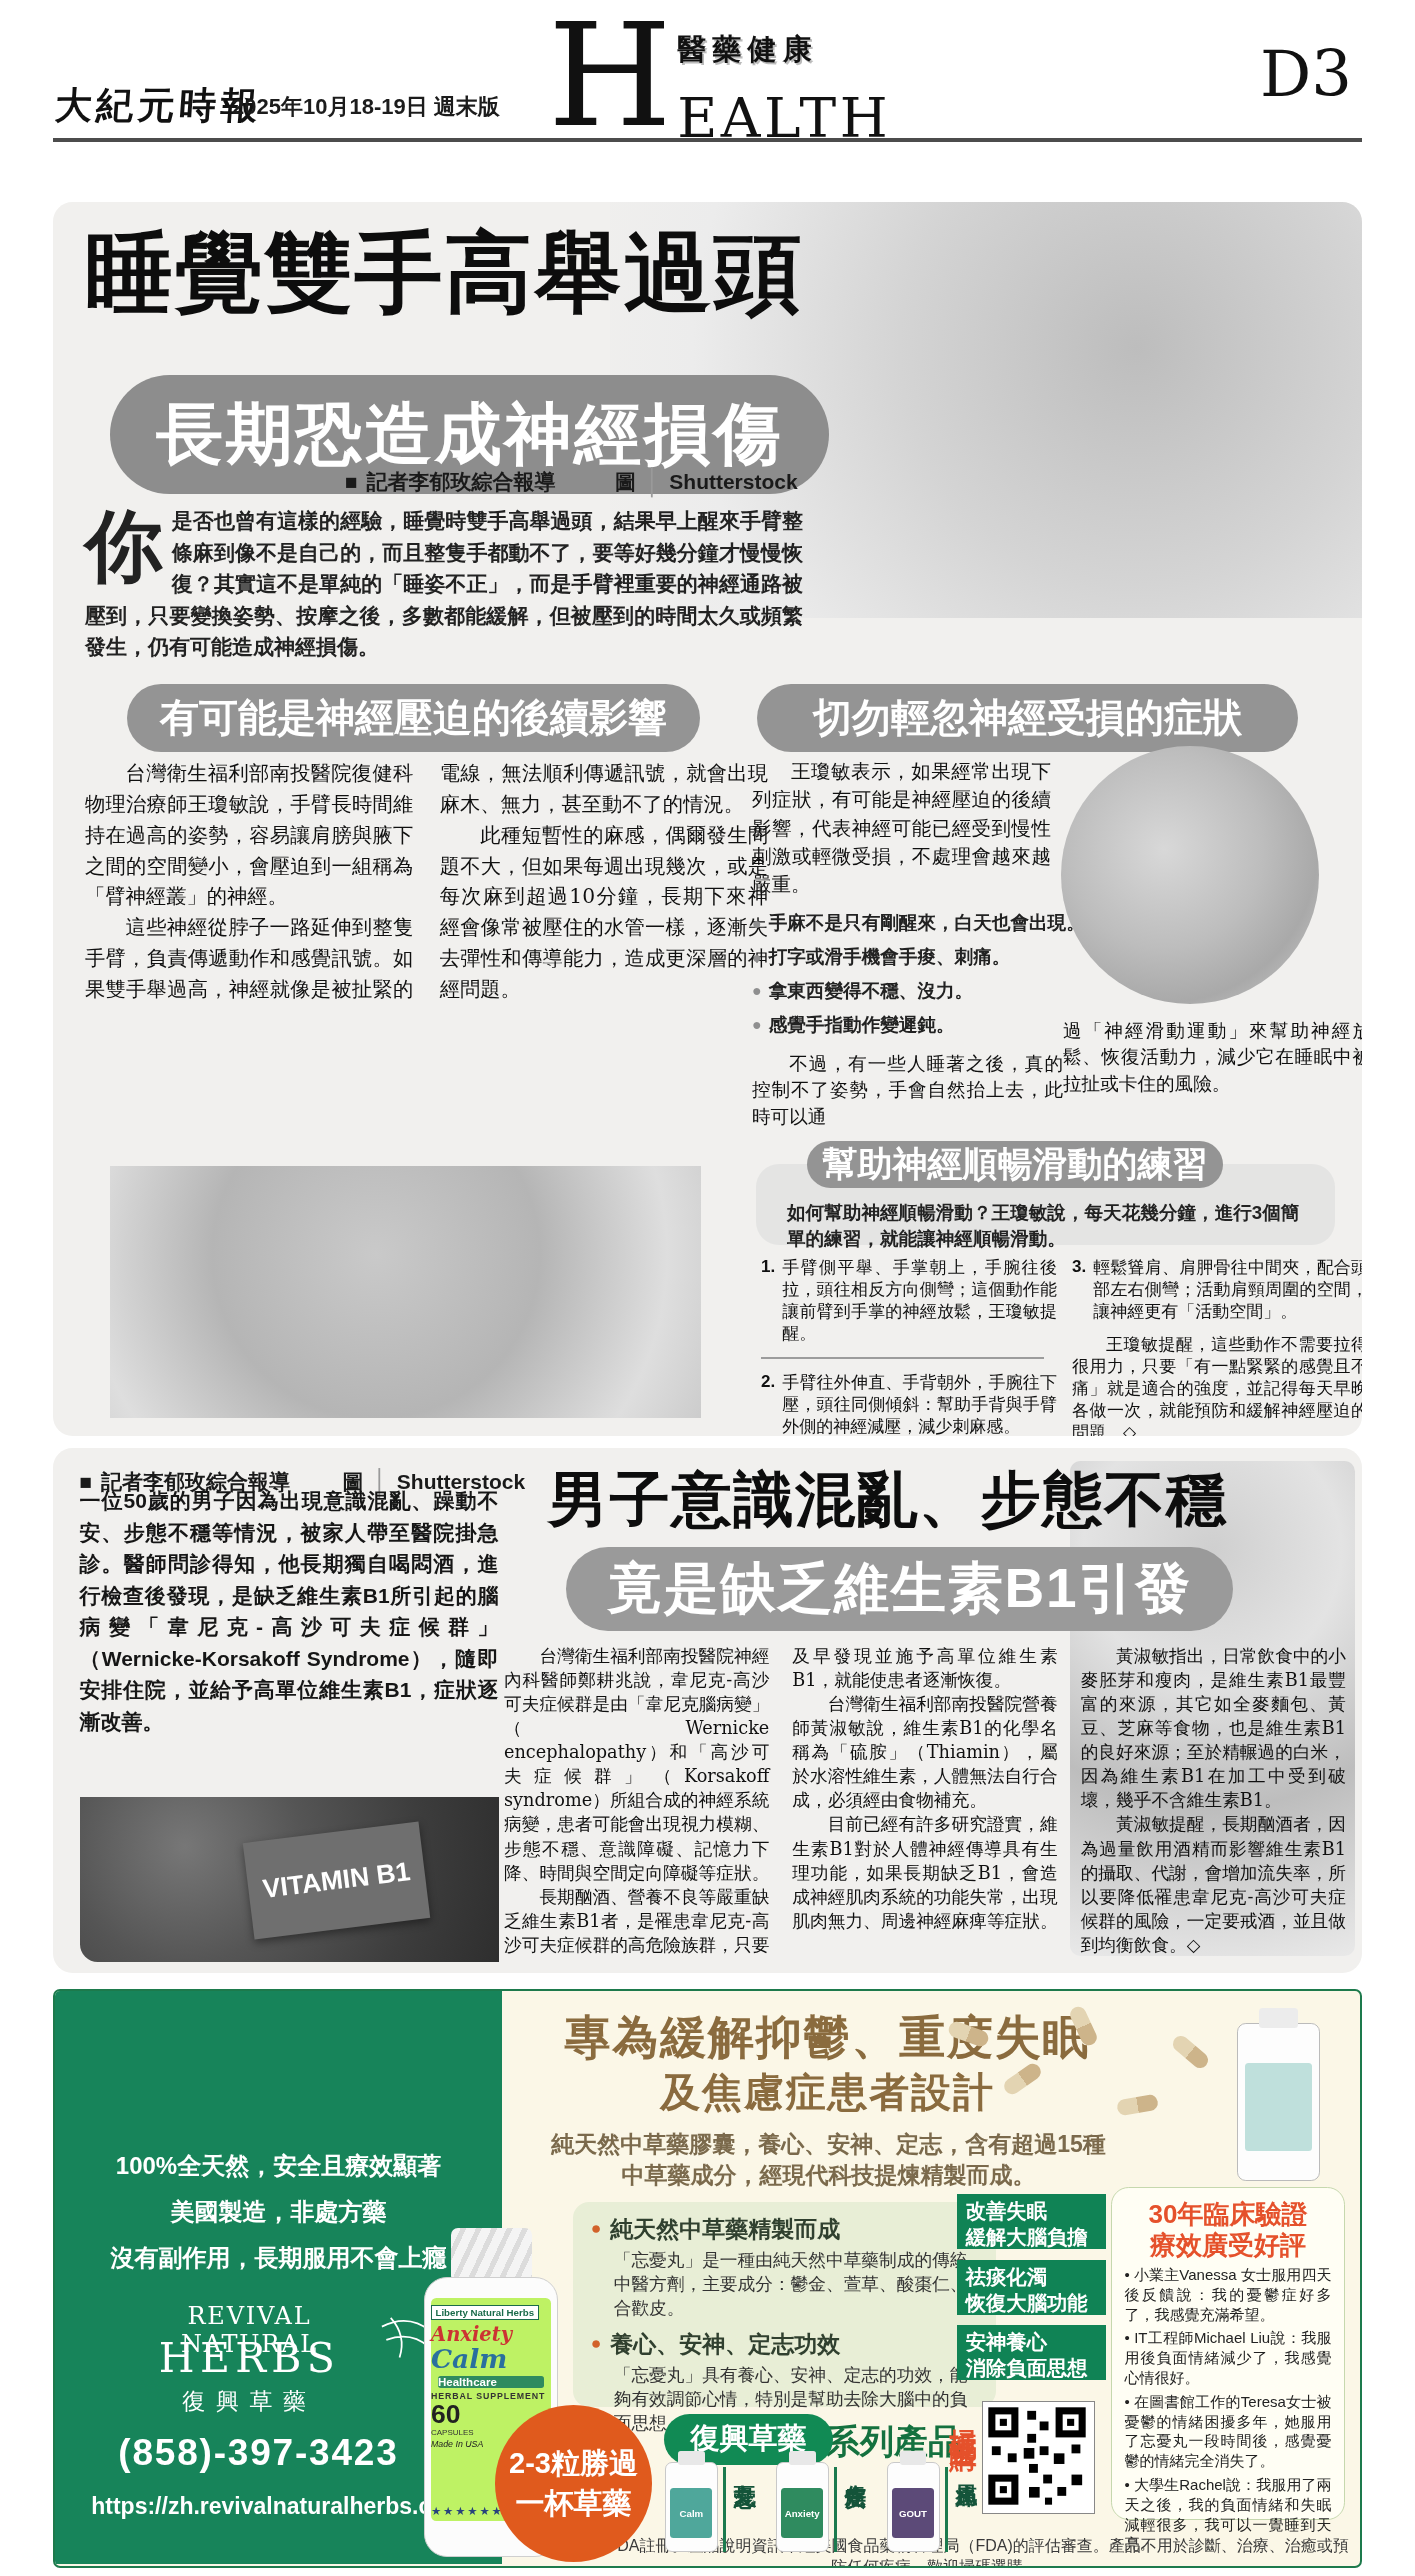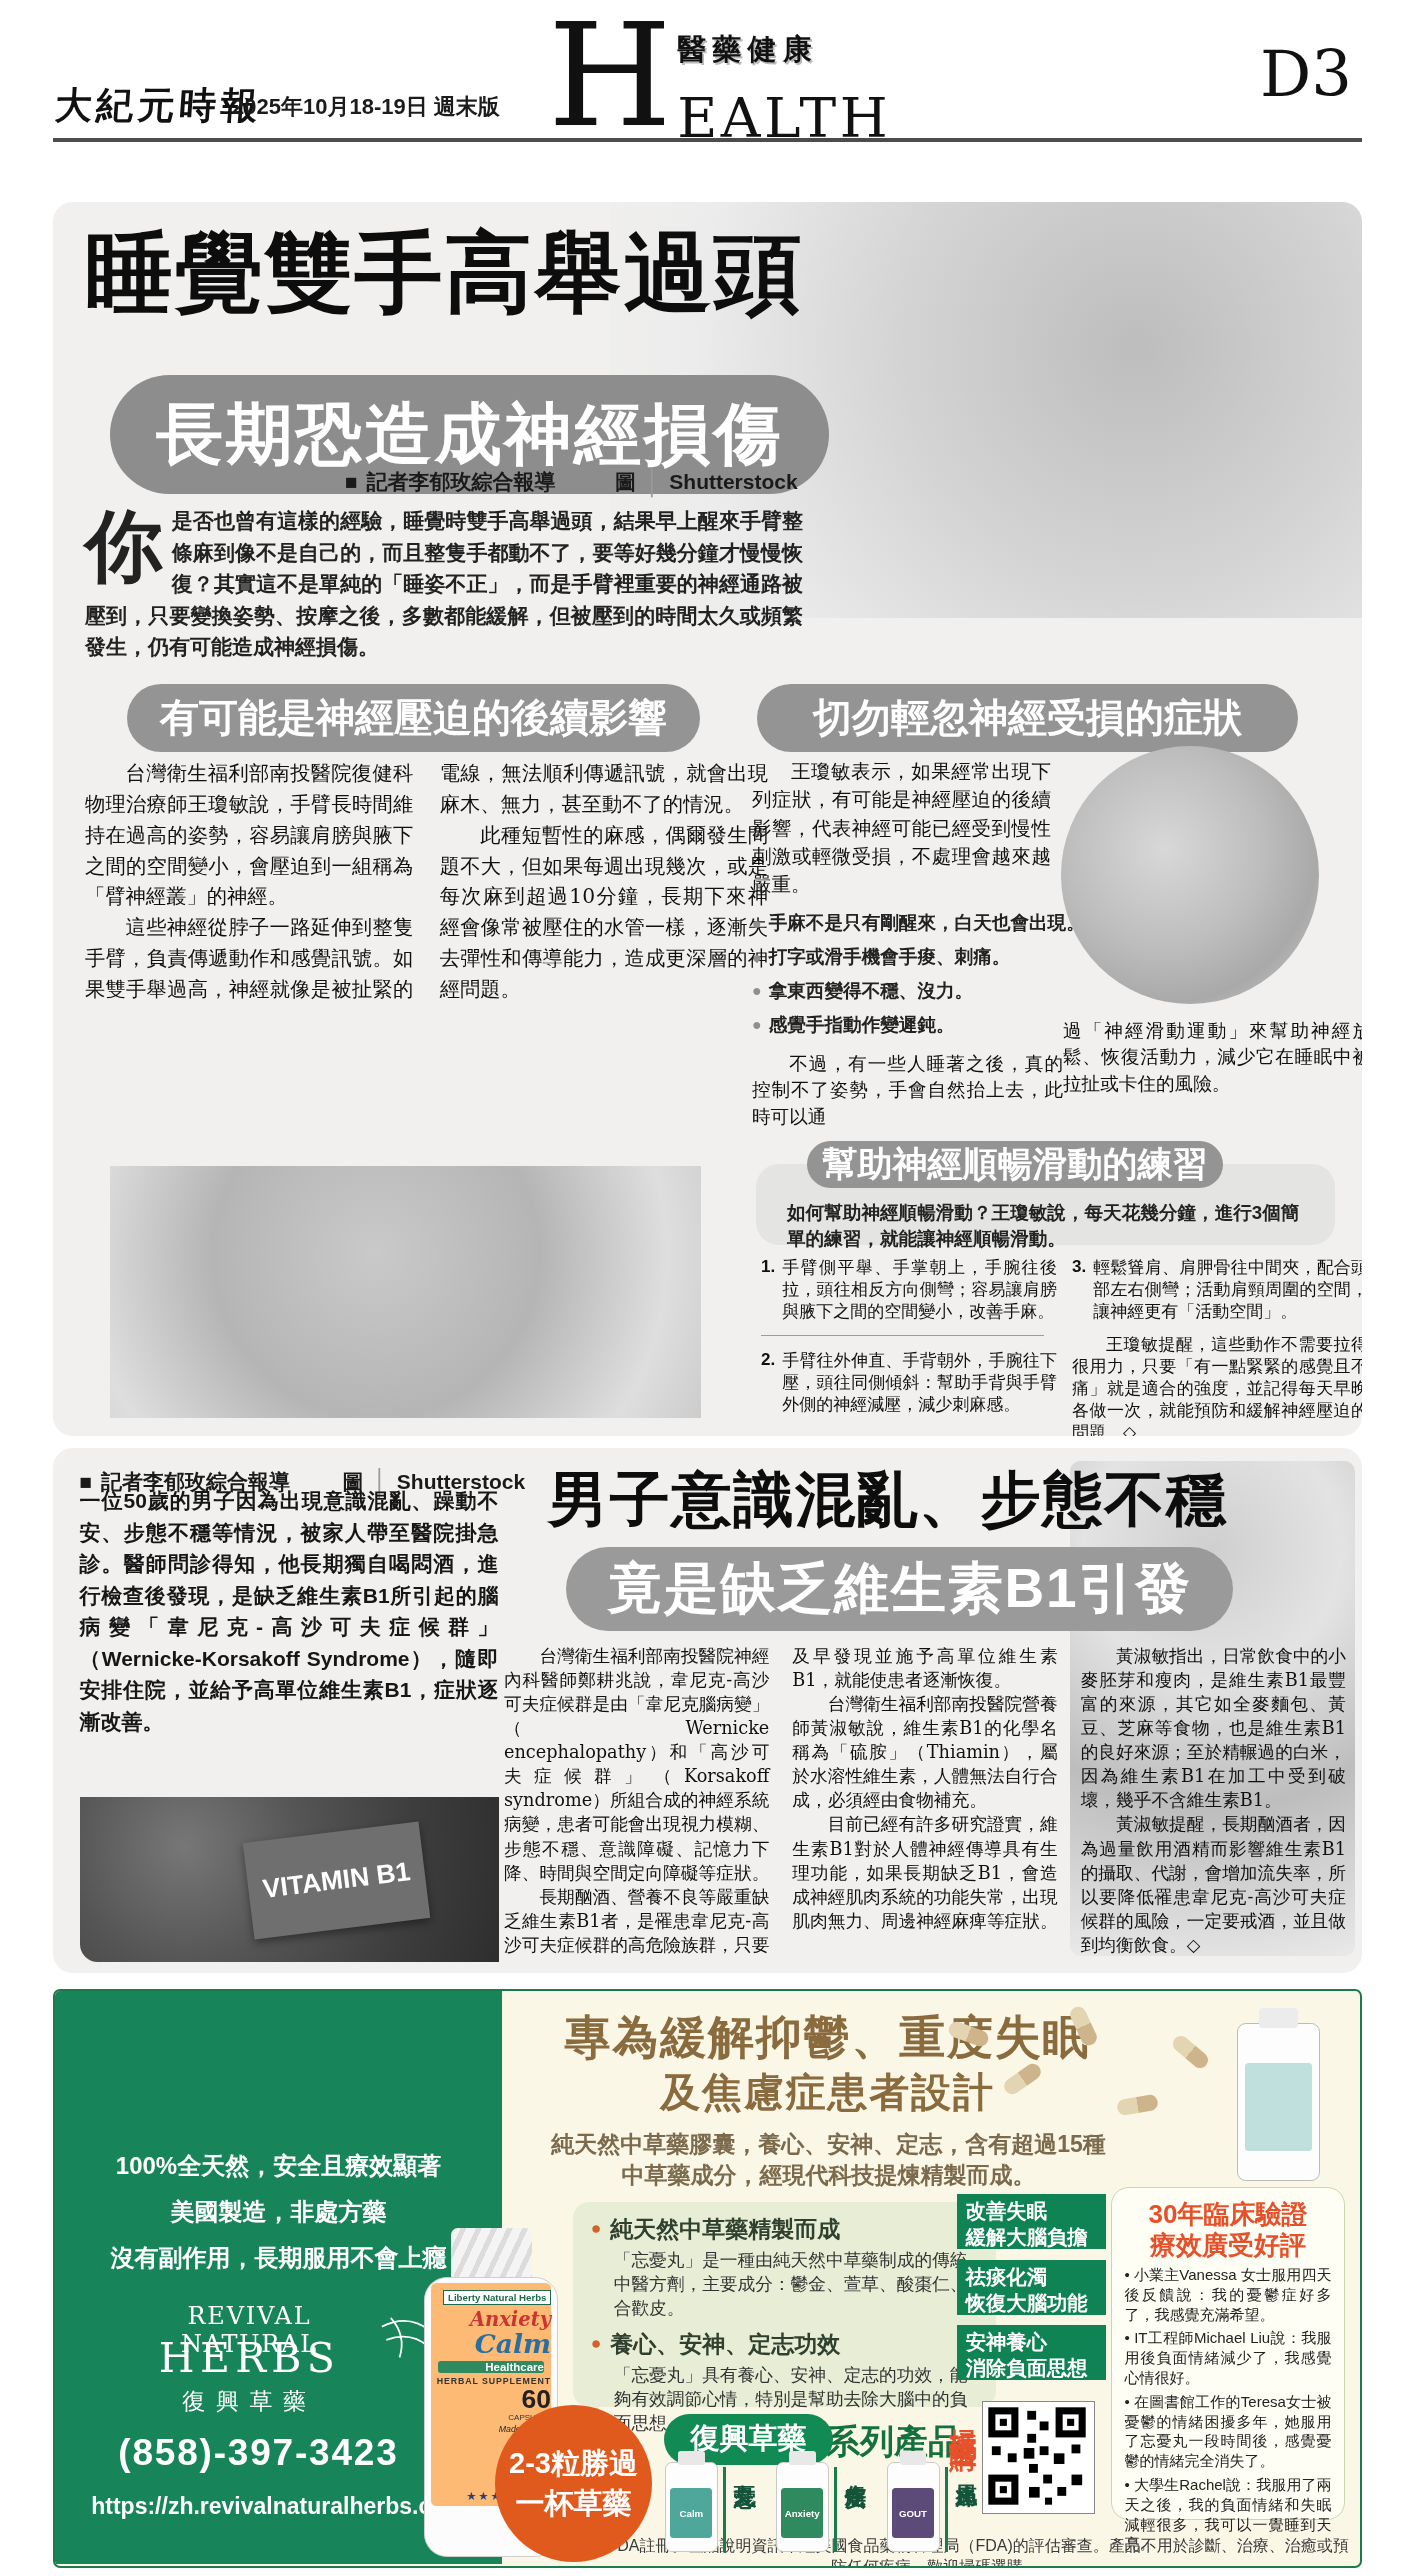--- a/index.html
+++ b/index.html
@@ -118,21 +118,21 @@
   .ad-discl{left:460px;top:545px;width:840px;font-size:16px;color:#3a3a3a;text-align:center;}
   .ad-discl .mark{color:#e03a1e;font-weight:700;}
   .capsule{position:absolute;width:41px;height:16px;border-radius:8px;background:linear-gradient(90deg,#e3d4b2 50%,#cdb48a 50%);}
   .smbottle2{left:1182px;top:32px;width:81px;height:156px;border-radius:8.8px;background:#fdfdfd;border:0.9px solid #bbb;z-index:1;}
   .smbottle2::before{content:"";position:absolute;left:21px;top:-16px;width:39px;height:19.5px;background:#ececec;border-radius:3.5px;}
   .smbottle2 .lab2{position:absolute;left:7px;top:39px;width:67px;height:88px;background:#bfe0dc;border-radius:3.5px;}
   
   .bigbottle{left:369px;top:237px;width:134px;height:329px;z-index:3;}
   .bb-cap{margin:0 auto;width:81px;height:51px;background:repeating-linear-gradient(115deg,#f4f4f4 0 8.8px,#dcdcdc 8.8px 14px);border-radius:7px 7px 3.5px 3.5px;}
   .bb-body{margin-top:-1.8px;width:134px;height:280px;background:#fcfcfc;border:0.9px solid #cfcfcf;border-radius:23px;box-sizing:border-box;overflow:hidden;}
-  .bb-label{margin:5px auto 0;width:120px;height:223px;background:#fdba74;border-radius:5.3px;text-align:right;position:relative;}
+  .bb-label{margin:20px auto 0;width:120px;height:223px;background:#bef264;border-radius:5.3px;text-align:left;position:relative;}
   .bb-brand{display:inline-block;margin-top:7px;font-size:9.7px;font-weight:700;color:#1b6b4a;border:0.9px solid #1b6b4a;padding:0.9px 3.5px;background:#fff;}
   .bb-n1{font-family:"DejaVu Serif",serif;font-style:italic;font-weight:700;color:#c33;font-size:19.5px;margin-top:3.5px;}
   .bb-n2{font-family:"DejaVu Serif",serif;font-style:italic;font-weight:700;color:#2a6f9e;font-size:26.5px;margin-top:-3.5px;}
   .bb-band{margin:1.8px auto 0;width:106px;background:#2f8b5f;color:#fff;font-size:11.5px;font-weight:700;border-radius:2.7px;}
   .bb-supp{font-size:8.8px;font-weight:700;color:#333;margin-top:3.5px;letter-spacing:0.9px;}
   .bb-count{font-size:26.5px;font-weight:900;color:#222;line-height:1;}
   .bb-caps{font-size:8px;color:#333;}
   .bb-made{font-size:8.8px;font-style:italic;color:#222;margin-top:1.8px;}
   .bb-stars{position:absolute;bottom:3.5px;left:0;width:100%;color:#27427c;font-size:11.5px;letter-spacing:1.8px;}
 </style>
@@ -202,21 +202,21 @@
     </div>
     <div class="abs s2-cl serif just">不過，有一些人睡著之後，真的控制不了姿勢，手會自然抬上去，此時可以通</div>
     <div class="abs s2-cr serif just">過「神經滑動運動」來幫助神經放鬆、恢復活動力，減少它在睡眠中被拉扯或卡住的風險。</div>
 
     <div class="abs s3-box"></div>
     <div class="abs pill s3-pill">幫助神經順暢滑動的練習</div>
     <div class="abs s3-intro">如何幫助神經順暢滑動？王瓊敏說，每天花幾分鐘，進行3個簡單的練習，就能讓神經順暢滑動。</div>
     <div class="abs s3-colL">
       <div class="item serif">
         <span class="n">1.</span>
-          <span class="t">手臂側平舉、手掌朝上，手腕往後拉，頭往相反方向側彎；容易讓肩膀與腋下之間的空間變小，改善手麻。</span>
+          <span class="t">手臂側平舉、手掌朝上，手腕往後拉，頭往相反方向側彎；這個動作能讓前臂到手掌的神經放鬆，王瓊敏提醒。</span>
       </div>
       <div class="itemrule"></div>
       <div class="item serif">
         <span class="n">2.</span>
           <span class="t">手臂往外伸直、手背朝外，手腕往下壓，頭往同側傾斜：幫助手背與手臂外側的神經減壓，減少刺麻感。</span>
       </div>
     </div>
     <div class="abs s3-colR">
       <div class="item serif">
         <span class="n">3.</span>

